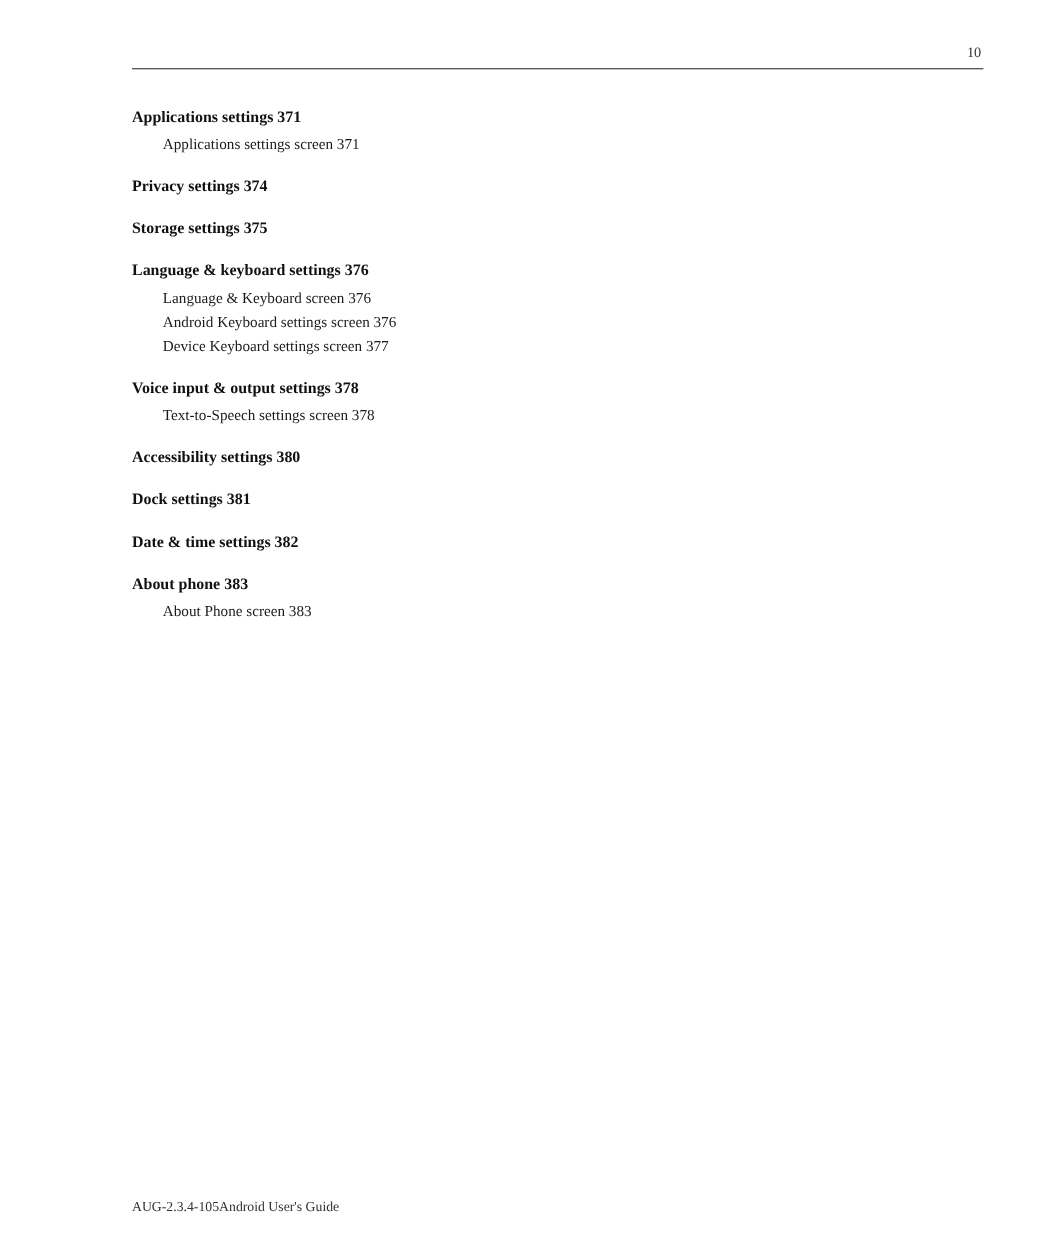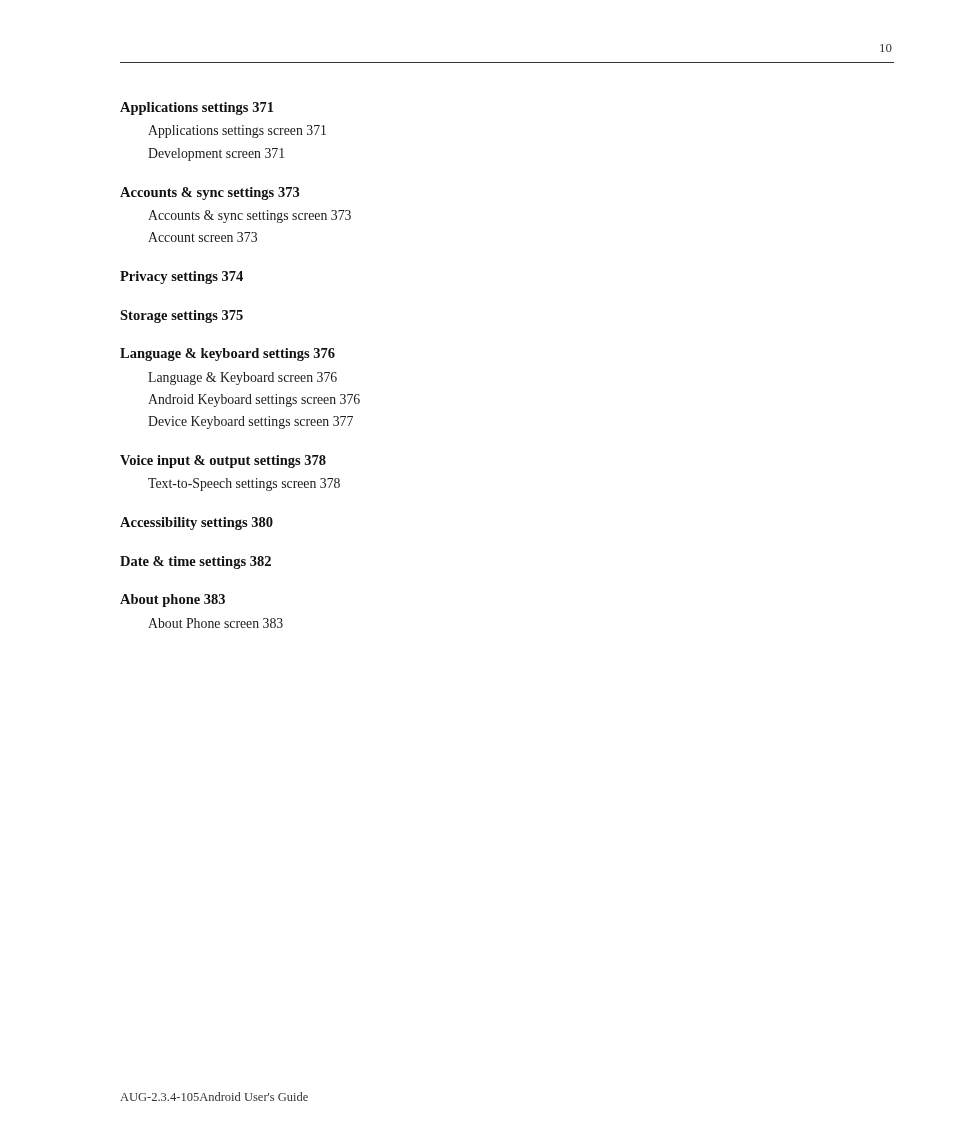--- a/index.html
+++ b/index.html
@@ -101,26 +101,20 @@
   <div class="top-border"></div>
 
   <div class="page-number">10</div>
 
   <div class="content-area">
     <ul class="toc-list" id="toc-list">
 
     <li class="toc-entry">
           <span class="toc-heading">Applications settings 371</span>
           <span class="toc-subitem">Applications settings screen 371</span>
-          <span class="toc-subitem">Development screen 371</span>
-        </li>
-        <li class="toc-entry">
-          <span class="toc-heading">Accounts &amp; sync settings 373</span>
-          <span class="toc-subitem">Accounts &amp; sync settings screen 373</span>
-          <span class="toc-subitem">Account screen 373</span>
         </li>
         <li class="toc-entry">
           <span class="toc-heading">Privacy settings 374</span>
         </li>
         <li class="toc-entry">
           <span class="toc-heading">Storage settings 375</span>
         </li>
         <li class="toc-entry">
           <span class="toc-heading">Language &amp; keyboard settings 376</span>
           <span class="toc-subitem">Language &amp; Keyboard screen 376</span>
@@ -128,20 +122,23 @@
           <span class="toc-subitem">Device Keyboard settings screen 377</span>
         </li>
         <li class="toc-entry">
           <span class="toc-heading">Voice input &amp; output settings 378</span>
           <span class="toc-subitem">Text-to-Speech settings screen 378</span>
         </li>
         <li class="toc-entry">
           <span class="toc-heading">Accessibility settings 380</span>
         </li>
         <li class="toc-entry">
+          <span class="toc-heading">Dock settings 381</span>
+        </li>
+        <li class="toc-entry">
           <span class="toc-heading">Date &amp; time settings 382</span>
         </li>
         <li class="toc-entry">
           <span class="toc-heading">About phone 383</span>
           <span class="toc-subitem">About Phone screen 383</span>
         </li>
       </ul>
   </div>
 
   <div class="footer">

